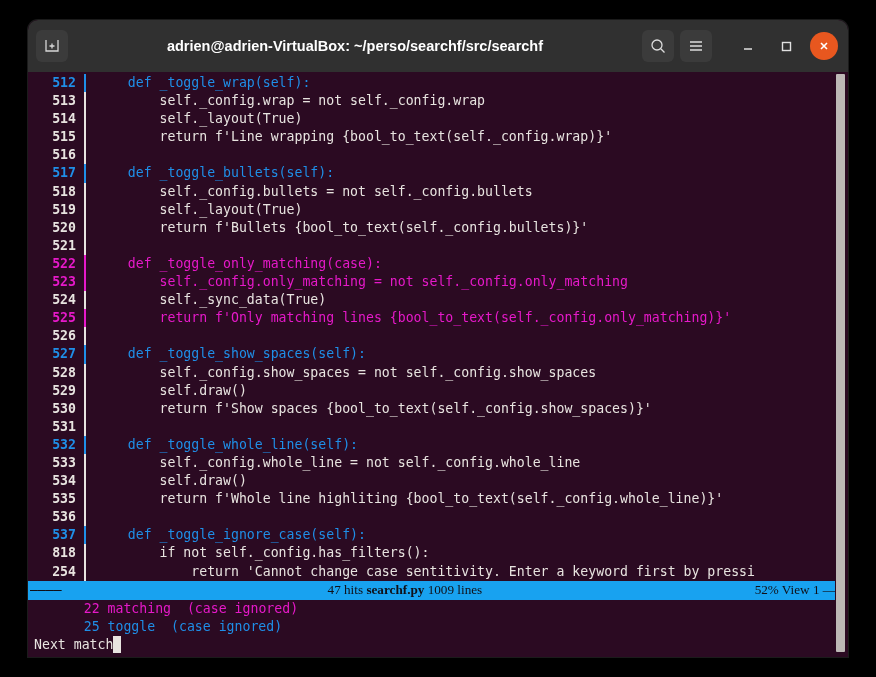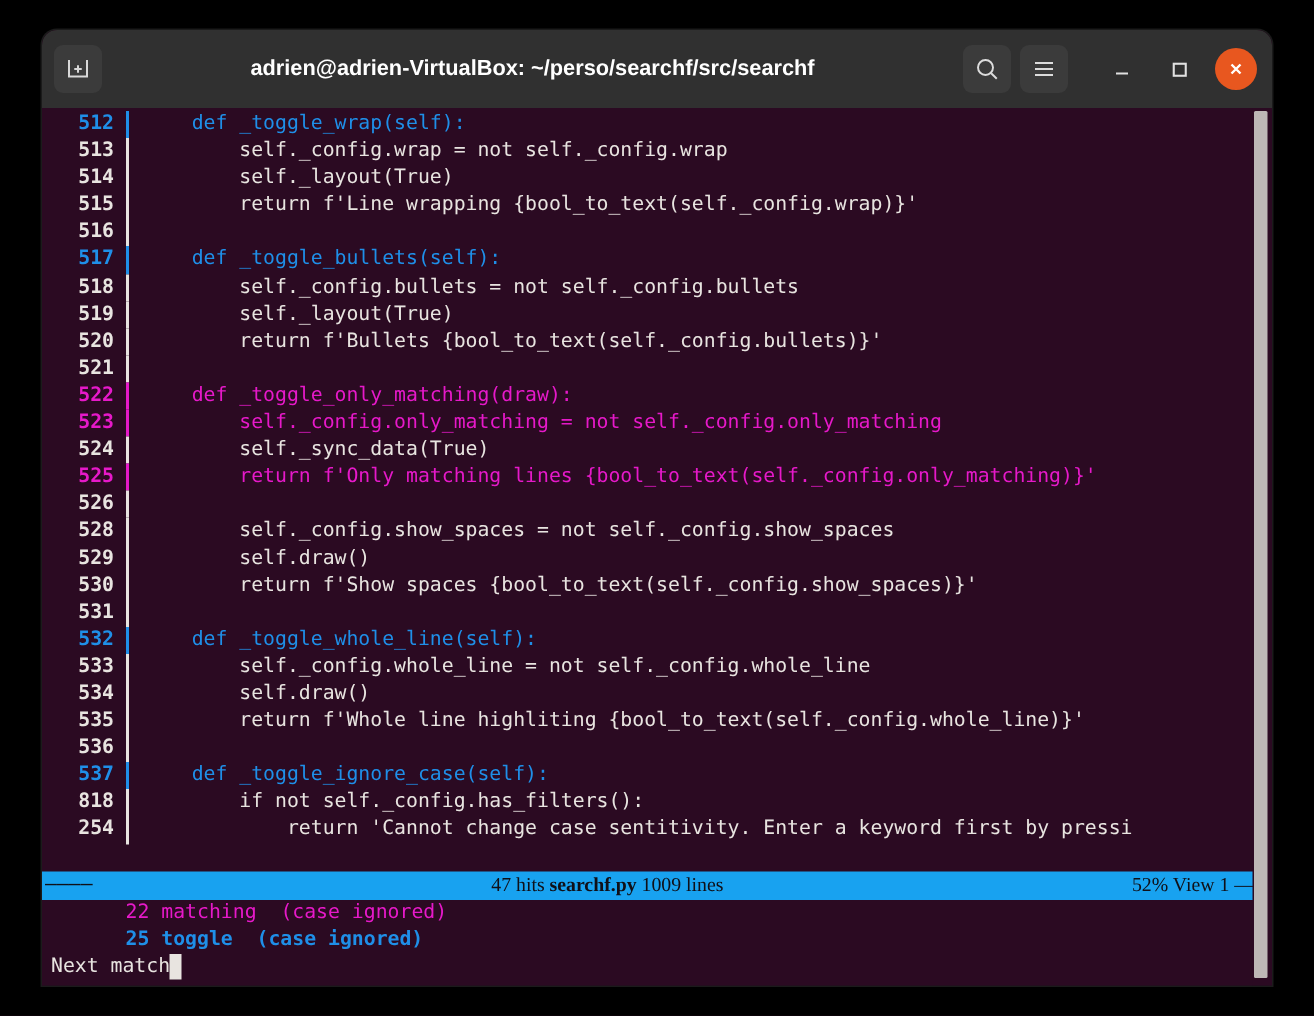--- a/index.html
+++ b/index.html
@@ -254,25 +254,26 @@
         <div class="row"><span class="lineno c-cyan">512</span><span class="sep bg-cyan"></span><span class="codetext c-cyan">    def _toggle_wrap(self):</span></div>
         <div class="row"><span class="lineno c-white">513</span><span class="sep bg-white"></span><span class="codetext c-white">        self._config.wrap = not self._config.wrap</span></div>
         <div class="row"><span class="lineno c-white">514</span><span class="sep bg-white"></span><span class="codetext c-white">        self._layout(True)</span></div>
         <div class="row"><span class="lineno c-white">515</span><span class="sep bg-white"></span><span class="codetext c-white">        return f'Line wrapping {bool_to_text(self._config.wrap)}'</span></div>
         <div class="row"><span class="lineno c-white">516</span><span class="sep bg-white"></span><span class="codetext c-white"></span></div>
         <div class="row"><span class="lineno c-cyan">517</span><span class="sep bg-cyan"></span><span class="codetext c-cyan">    def _toggle_bullets(self):</span></div>
         <div class="row"><span class="lineno c-white">518</span><span class="sep bg-white"></span><span class="codetext c-white">        self._config.bullets = not self._config.bullets</span></div>
         <div class="row"><span class="lineno c-white">519</span><span class="sep bg-white"></span><span class="codetext c-white">        self._layout(True)</span></div>
         <div class="row"><span class="lineno c-white">520</span><span class="sep bg-white"></span><span class="codetext c-white">        return f'Bullets {bool_to_text(self._config.bullets)}'</span></div>
         <div class="row"><span class="lineno c-white">521</span><span class="sep bg-white"></span><span class="codetext c-white"></span></div>
-        <div class="row"><span class="lineno c-magenta">522</span><span class="sep bg-magenta"></span><span class="codetext c-magenta">    def _toggle_only_matching(draw):</span></div>
+        <div class="row"><span class="lineno c-magenta">522</span><span class="sep bg-magenta"></span><span class="codetext c-magenta">    def _toggle_only_matching(case):</span></div>
         <div class="row"><span class="lineno c-magenta">523</span><span class="sep bg-magenta"></span><span class="codetext c-magenta">        self._config.only_matching = not self._config.only_matching</span></div>
         <div class="row"><span class="lineno c-white">524</span><span class="sep bg-white"></span><span class="codetext c-white">        self._sync_data(True)</span></div>
         <div class="row"><span class="lineno c-magenta">525</span><span class="sep bg-magenta"></span><span class="codetext c-magenta">        return f'Only matching lines {bool_to_text(self._config.only_matching)}'</span></div>
         <div class="row"><span class="lineno c-white">526</span><span class="sep bg-white"></span><span class="codetext c-white"></span></div>
+        <div class="row"><span class="lineno c-cyan">527</span><span class="sep bg-cyan"></span><span class="codetext c-cyan">    def _toggle_show_spaces(self):</span></div>
         <div class="row"><span class="lineno c-white">528</span><span class="sep bg-white"></span><span class="codetext c-white">        self._config.show_spaces = not self._config.show_spaces</span></div>
         <div class="row"><span class="lineno c-white">529</span><span class="sep bg-white"></span><span class="codetext c-white">        self.draw()</span></div>
         <div class="row"><span class="lineno c-white">530</span><span class="sep bg-white"></span><span class="codetext c-white">        return f'Show spaces {bool_to_text(self._config.show_spaces)}'</span></div>
         <div class="row"><span class="lineno c-white">531</span><span class="sep bg-white"></span><span class="codetext c-white"></span></div>
         <div class="row"><span class="lineno c-cyan">532</span><span class="sep bg-cyan"></span><span class="codetext c-cyan">    def _toggle_whole_line(self):</span></div>
         <div class="row"><span class="lineno c-white">533</span><span class="sep bg-white"></span><span class="codetext c-white">        self._config.whole_line = not self._config.whole_line</span></div>
         <div class="row"><span class="lineno c-white">534</span><span class="sep bg-white"></span><span class="codetext c-white">        self.draw()</span></div>
         <div class="row"><span class="lineno c-white">535</span><span class="sep bg-white"></span><span class="codetext c-white">        return f'Whole line highliting {bool_to_text(self._config.whole_line)}'</span></div>
         <div class="row"><span class="lineno c-white">536</span><span class="sep bg-white"></span><span class="codetext c-white"></span></div>
         <div class="row"><span class="lineno c-cyan">537</span><span class="sep bg-cyan"></span><span class="codetext c-cyan">    def _toggle_ignore_case(self):</span></div>
@@ -286,21 +287,21 @@
       <span class="mid">47 hits </span>
       <b class="mid">searchf.py</b>
       <span class="mid"> 1009 lines </span>
       <span class="fill"></span>
       <span class="mid"> 52% View 1 </span>
       <span class="mid">—</span>
     </div>
 
     <div id="filters" style="position: absolute; left: 0px; top: 527.8px;">
         <div class="filterline c-magenta" style="height: 18.1px; line-height: 18.1px;"><span>     22 matching</span><span>  (case ignored)</span></div>
-        <div class="filterline c-cyan" style="height: 18.1px; line-height: 18.1px; font-weight: bold;"><span>     25 toggle</span><span>  (case ignored)</span></div>
+        <div class="filterline c-cyan" style="height: 18.1px; line-height: 18.1px;"><span>     25 toggle</span><span>  (case ignored)</span></div>
       </div>
 
     <div id="prompt" style="position: absolute; left: 0px; height: 18.1px; top: 564px;">
       <span>Next match</span><span class="cursor"></span>
     </div>
 
     <div id="scrollbar">
       <div id="scrollthumb"></div>
     </div>
 

